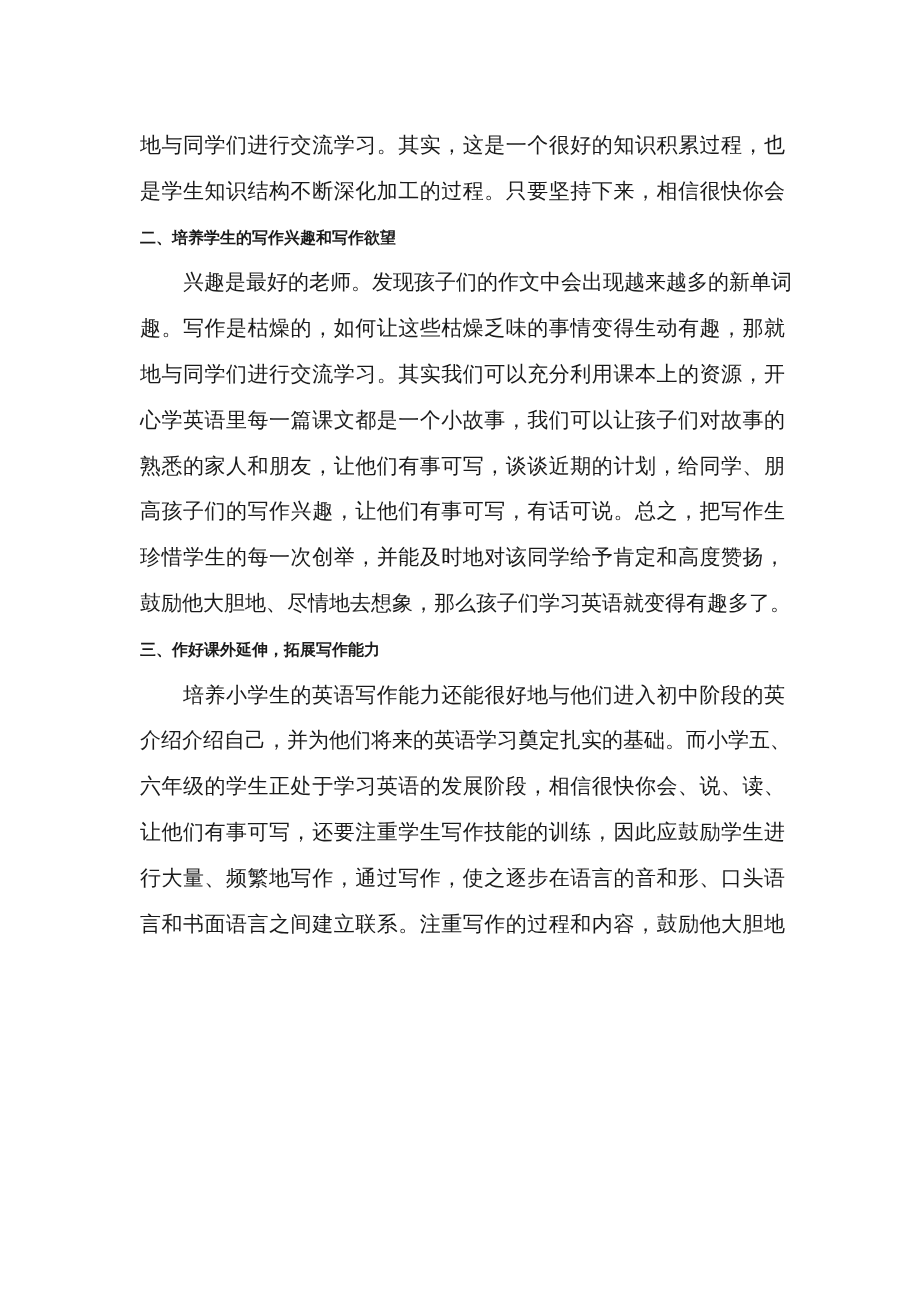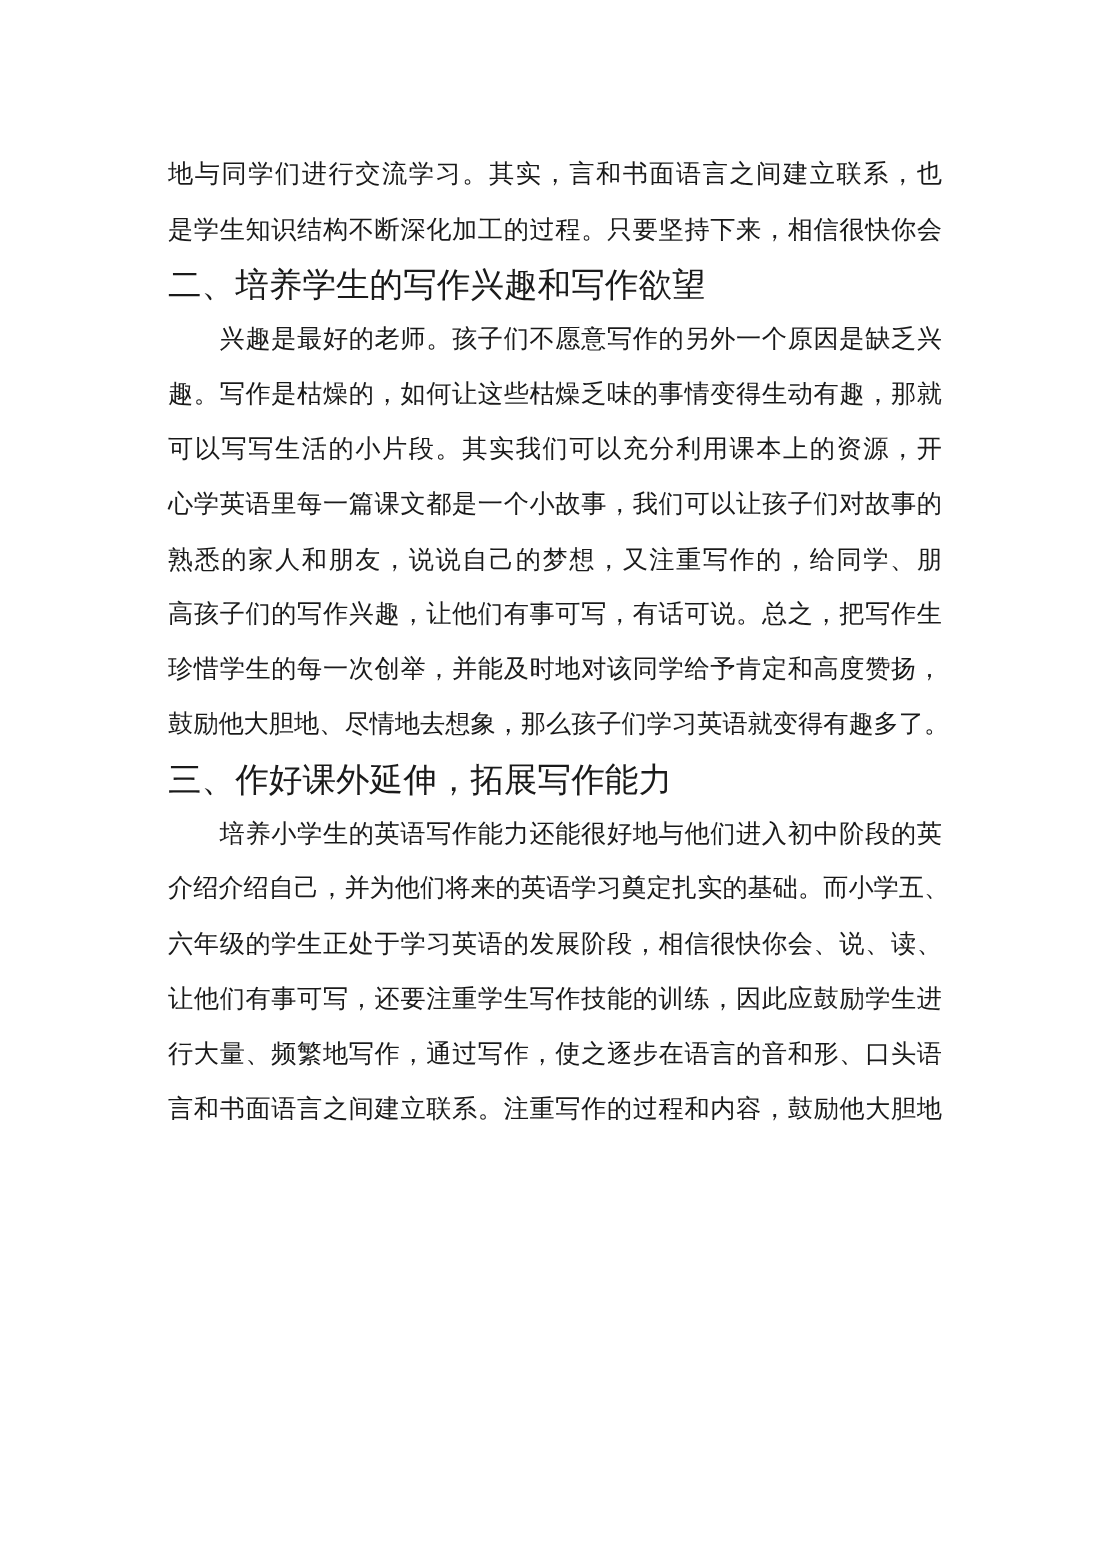--- a/index.html
+++ b/index.html
@@ -5,36 +5,36 @@
   html, body { margin: 0; padding: 0; background: #ffffff; }
   body { width: 920px; height: 1302px; position: relative; overflow: hidden; }
   .page {
     position: absolute; left: 140px; top: 123px; width: 645px;
     font-family: "DejaVu Serif", "Liberation Serif", serif;
     font-size: 21px; color: #1a1a1a; line-height: 45.8px;
   }
   .line { display: block; white-space: nowrap; text-align: justify; text-align-last: justify; height: 45.8px; }
   .line.last { text-align-last: left; }
   .indent { padding-left: 43px; }
-  .heading { font-family: "DejaVu Sans", "Liberation Sans", sans-serif; font-weight: normal; font-size: 28px; text-align-last: left; }
+  .heading { font-family: "DejaVu Sans", "Liberation Sans", sans-serif; font-weight: bold; font-size: 16px; text-align-last: left; }
 </style>
 </head>
 <body>
 
 <div class="page">
-  <span class="line">地与同学们进行交流学习。其实，言和书面语言之间建立联系，也</span>
+  <span class="line">地与同学们进行交流学习。其实，这是一个很好的知识积累过程，也</span>
   <span class="line">是学生知识结构不断深化加工的过程。只要坚持下来，相信很快你会</span>
 
   <span class="line heading">二、培养学生的写作兴趣和写作欲望</span>
 
-  <span class="line indent">兴趣是最好的老师。孩子们不愿意写作的另外一个原因是缺乏兴</span>
+  <span class="line indent">兴趣是最好的老师。发现孩子们的作文中会出现越来越多的新单词</span>
   <span class="line">趣。写作是枯燥的，如何让这些枯燥乏味的事情变得生动有趣，那就</span>
-  <span class="line">可以写写生活的小片段。其实我们可以充分利用课本上的资源，开</span>
+  <span class="line">地与同学们进行交流学习。其实我们可以充分利用课本上的资源，开</span>
   <span class="line">心学英语里每一篇课文都是一个小故事，我们可以让孩子们对故事的</span>
-  <span class="line">熟悉的家人和朋友，说说自己的梦想，又注重写作的，给同学、朋</span>
+  <span class="line">熟悉的家人和朋友，让他们有事可写，谈谈近期的计划，给同学、朋</span>
   <span class="line">高孩子们的写作兴趣，让他们有事可写，有话可说。总之，把写作生</span>
   <span class="line">珍惜学生的每一次创举，并能及时地对该同学给予肯定和高度赞扬，</span>
   <span class="line last">鼓励他大胆地、尽情地去想象，那么孩子们学习英语就变得有趣多了。</span>
 
   <span class="line heading">三、作好课外延伸，拓展写作能力</span>
 
   <span class="line indent">培养小学生的英语写作能力还能很好地与他们进入初中阶段的英</span>
   <span class="line">介绍介绍自己，并为他们将来的英语学习奠定扎实的基础。而小学五、</span>
   <span class="line">六年级的学生正处于学习英语的发展阶段，相信很快你会、说、读、</span>
   <span class="line">让他们有事可写，还要注重学生写作技能的训练，因此应鼓励学生进</span>

